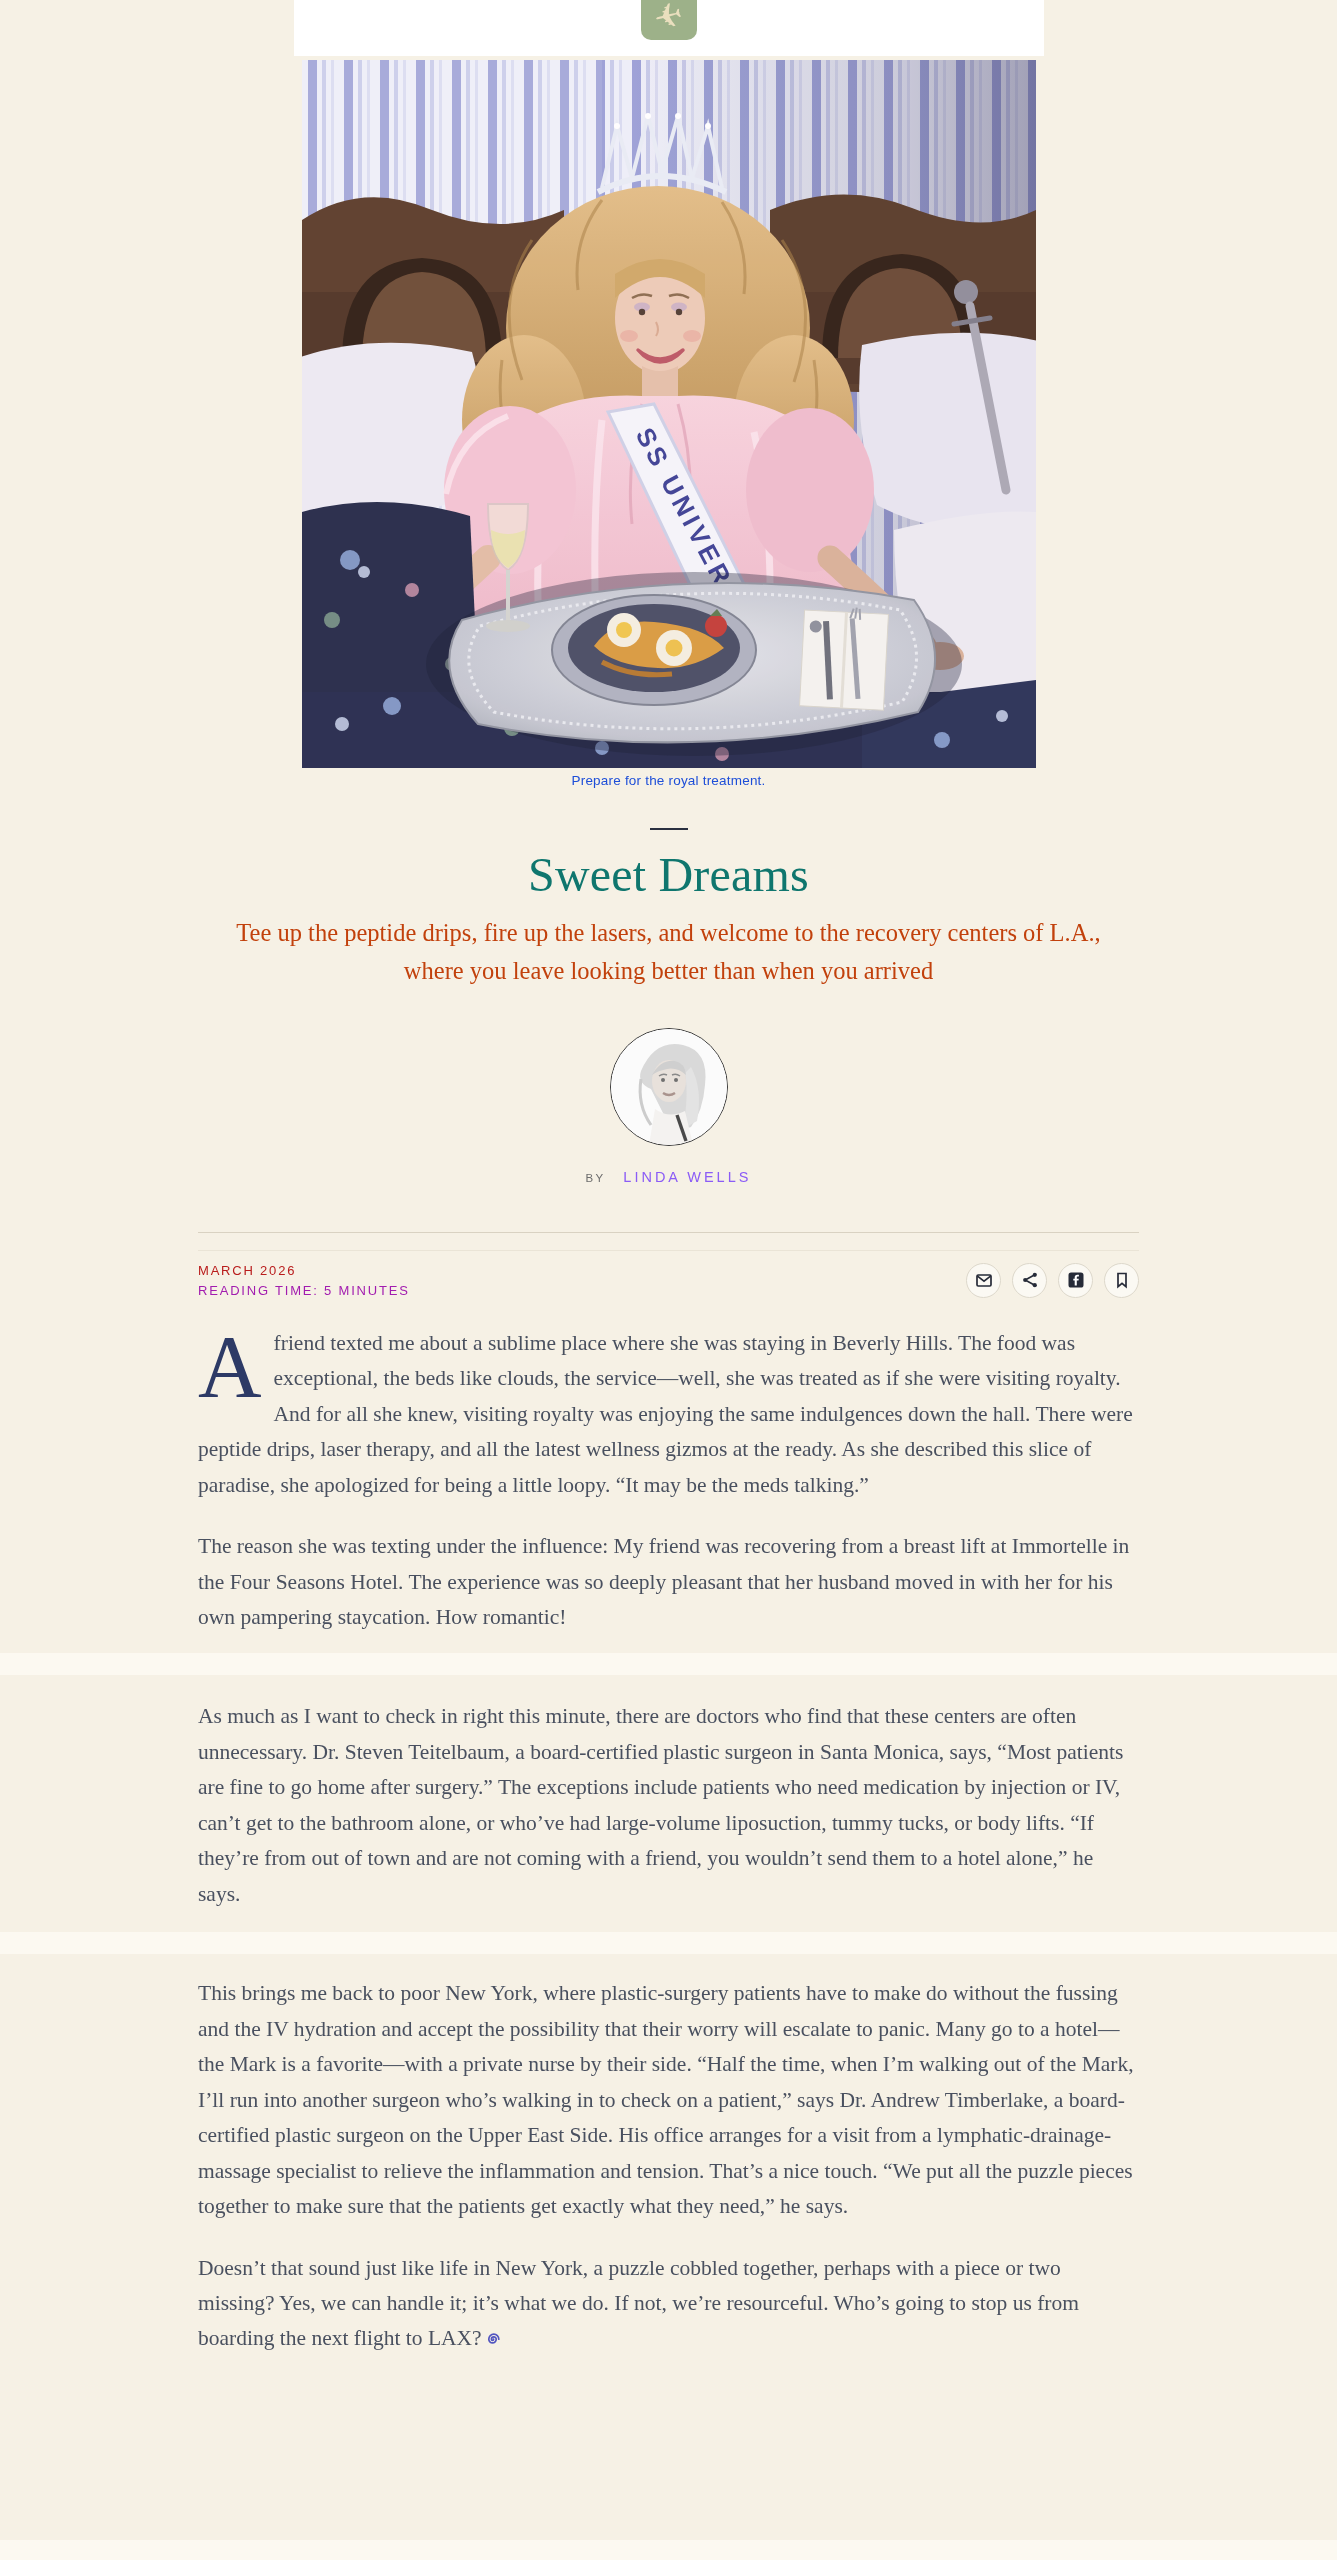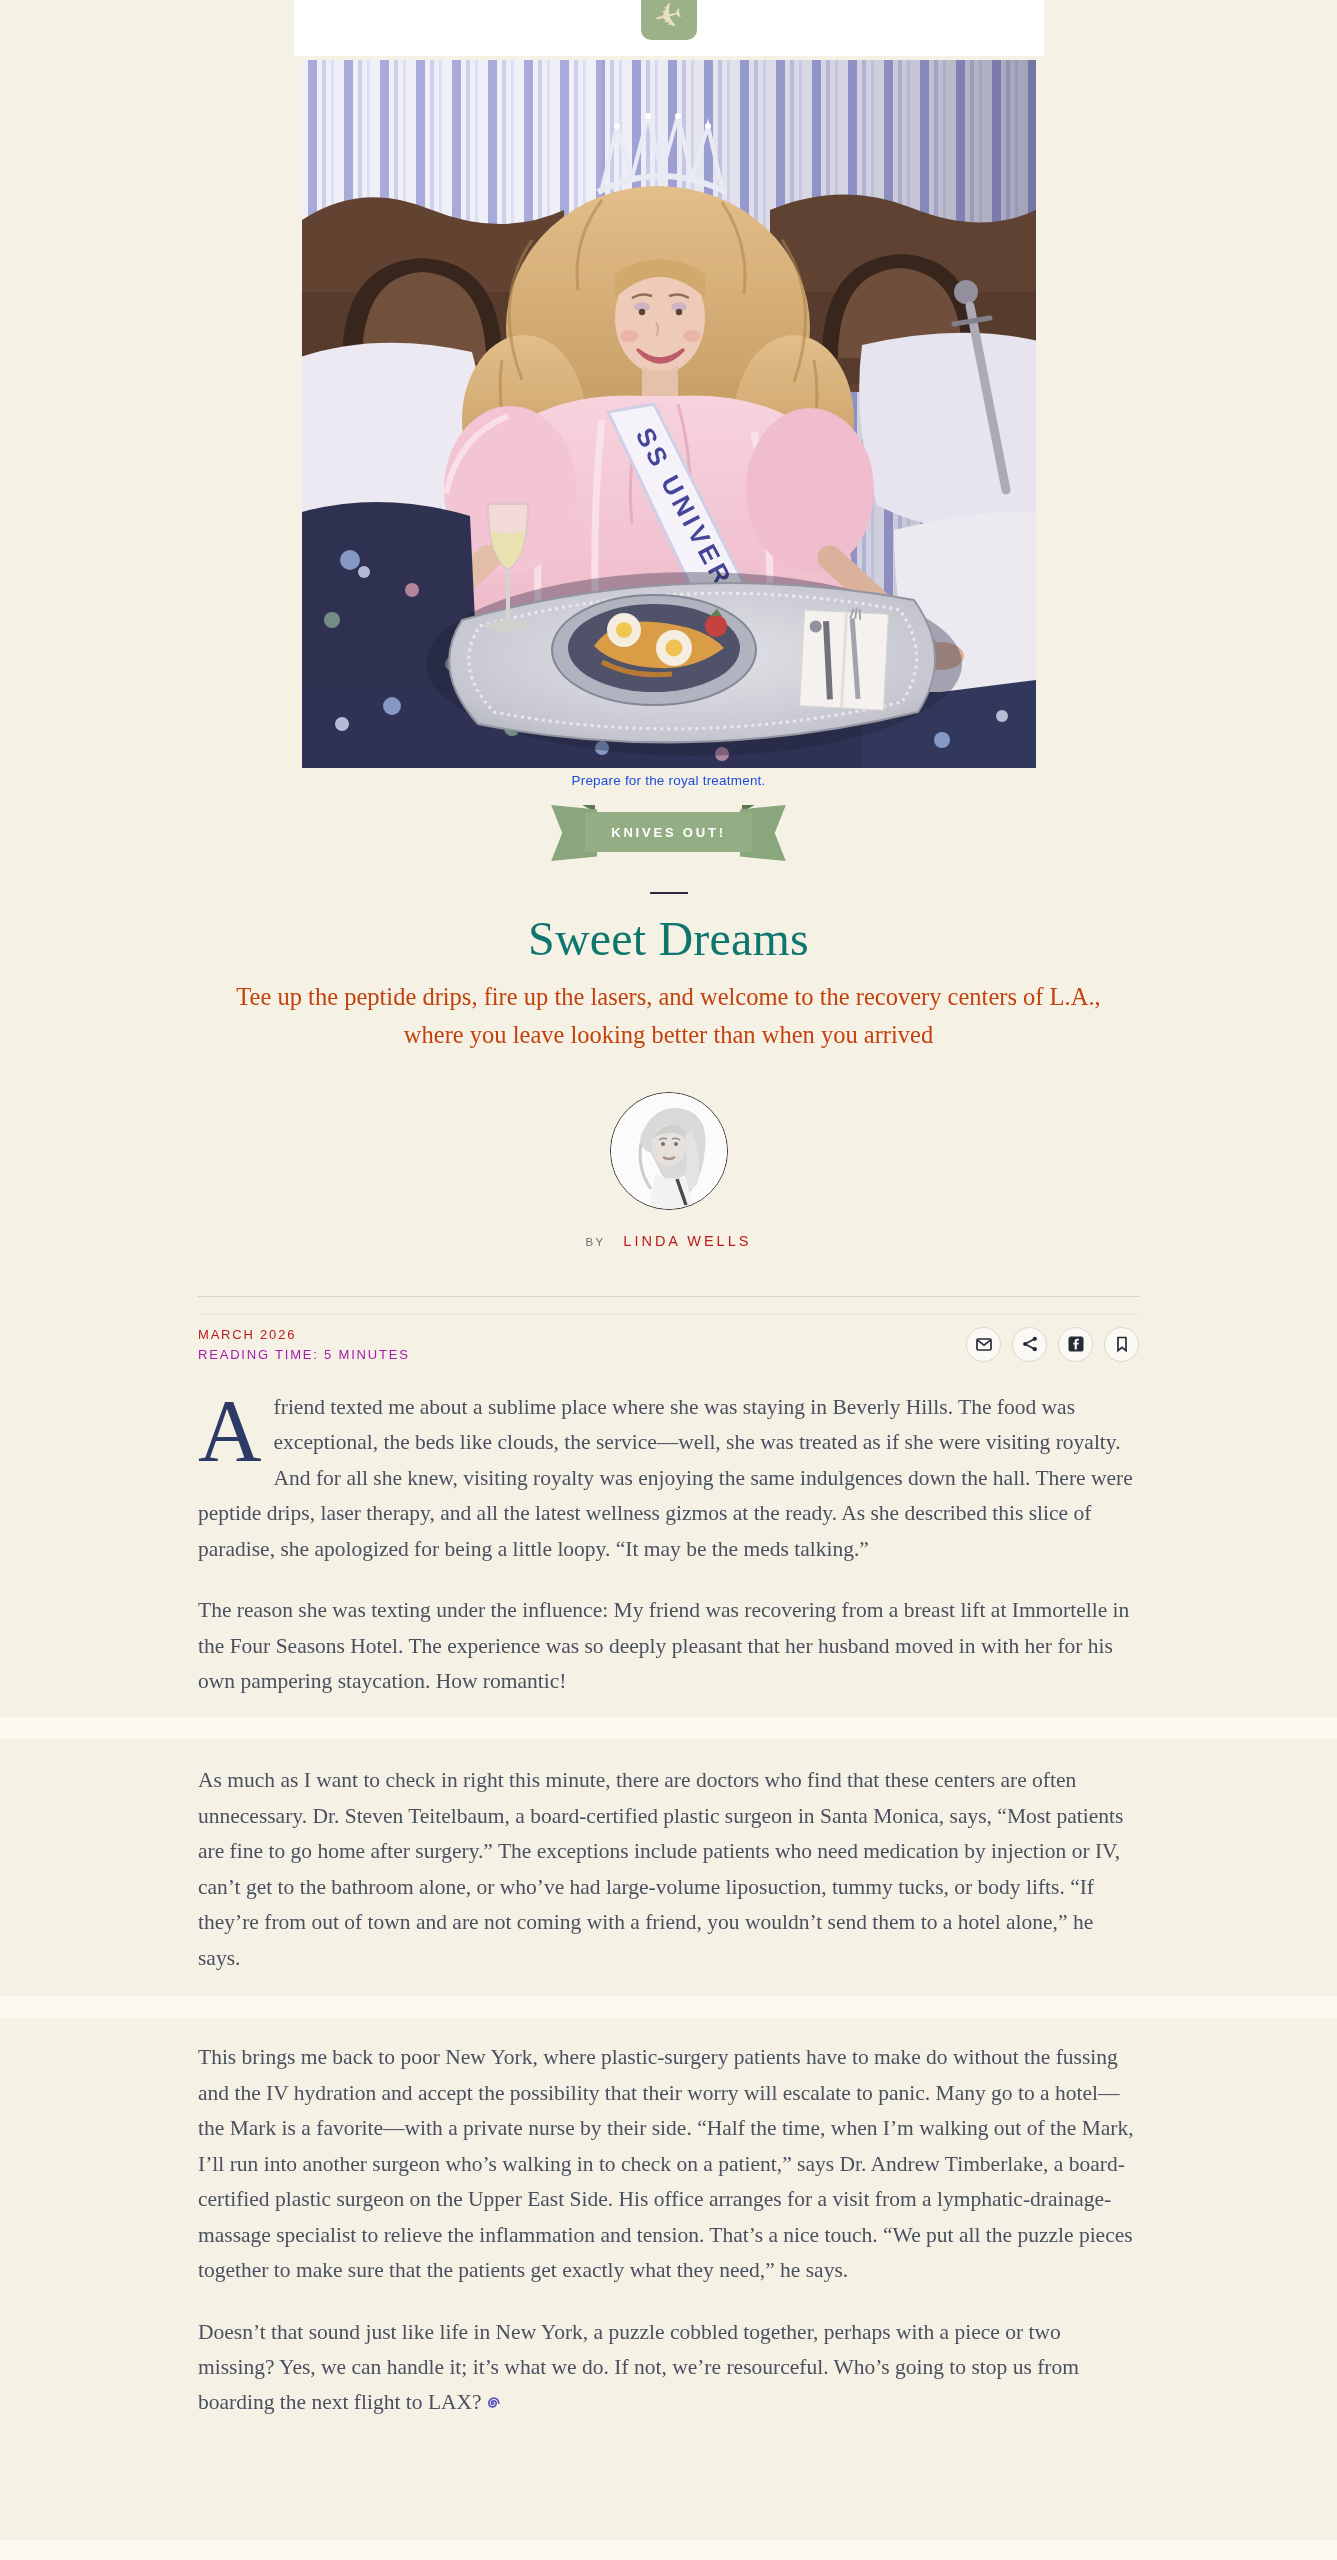--- a/index.html
+++ b/index.html
@@ -61,21 +61,21 @@
   }
 
   
   .author{margin-top:38px;text-align:center;}
   .avatar{
     width:116px;height:116px;border-radius:50%;margin:0 auto;overflow:hidden;
     border:1px solid #3a3a3a;background:#ffffff;
   }
   .byline{margin-top:22px;font-family:"Liberation Sans", sans-serif;color:#3c3c3c;}
   .byline .by{font-size:11.5px;letter-spacing:2.2px;color:#6d6d6d;margin-right:18px;}
-  .byline .name{font-size:14.5px;letter-spacing:3px;color:#b91c1c;}
+  .byline .name{font-size:14.5px;letter-spacing:3px;color:#8b5cf6;}
 
   
   .content-col{width:941px;margin:0 auto;}
   .meta-rule{margin-top:46px;border-top:1px solid #d9d2c2;position:relative;}
   .meta-rule:after{content:"";position:absolute;left:0;right:0;top:17px;border-top:1px solid #eae4d6;}
   .meta-row{margin-top:30px;display:flex;justify-content:space-between;align-items:center;}
   .meta-left div{font-family:"Liberation Sans", sans-serif;letter-spacing:1.8px;font-size:13px;}
   .meta-date{color:#b91c1c;margin-bottom:5px;}
   .meta-reading{color:#a21caf;}
   .share-row{display:flex;gap:11px;}
@@ -285,29 +285,20 @@
             <path d="M546,558 l3,-10 M551,558 l1,-11 M556,559 l-1,-11" stroke="#9ea1ab" stroke-width="2" fill="none"></path>
             <circle cx="512" cy="568" r="6" fill="#8c8f9a"></circle>
           </g>
         </g>
         <rect width="734" height="708" fill="#ffd9e4" opacity="0.05"></rect>
       </svg>
     </div>
     <figcaption>Prepare for the royal treatment.</figcaption>
   </figure>
 
-  <div class="badge-wrap">
-    <div class="ribbon">
-      <span class="wing left"></span>
-      <span class="wing right"></span>
-      <span class="fold left"></span>
-      <span class="fold right"></span>
-      <span class="band">KNIVES OUT!</span>
-    </div>
-  </div>
 
   <div class="title-dash"></div>
   <h1>Sweet Dreams</h1>
   <h2>Tee up the peptide drips, fire up the lasers, and welcome to the recovery centers of L.A., where you leave looking better than when you arrived</h2>
 
   <div class="author">
     <div class="avatar">
       <svg viewBox="0 0 116 116" width="116" height="116" xmlns="http://www.w3.org/2000/svg">
         <defs>
           <clipPath id="avclip">

